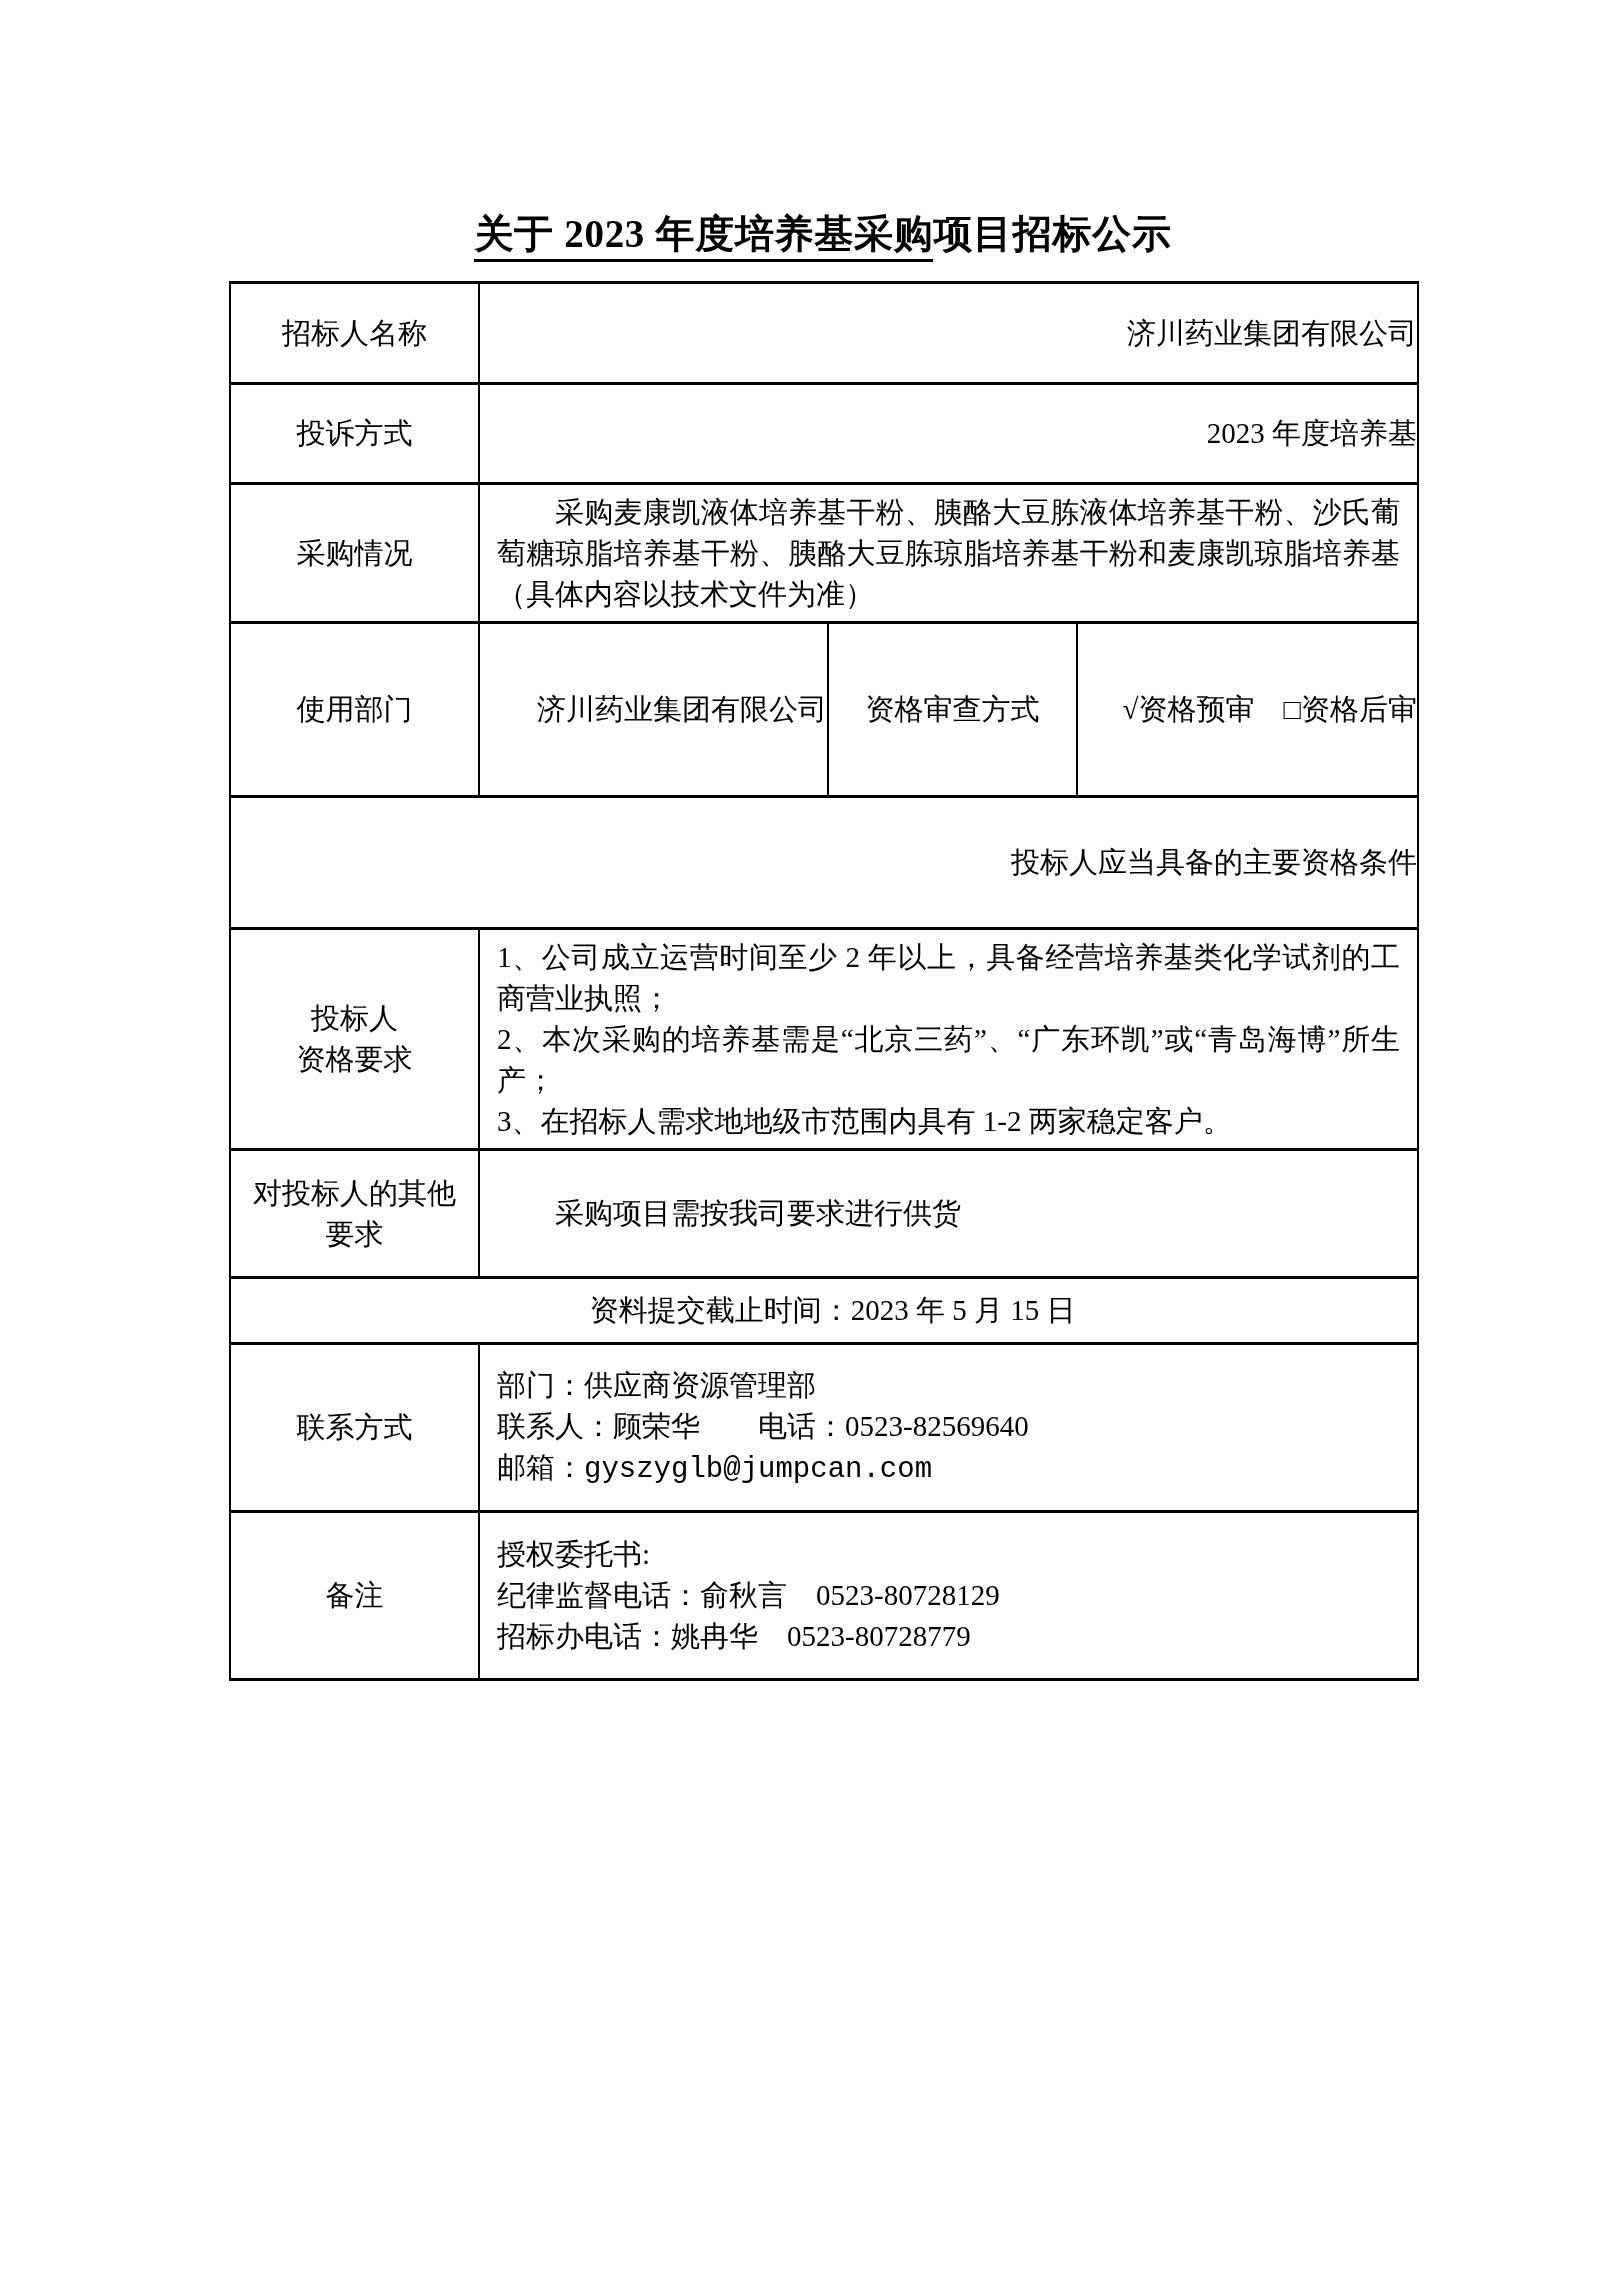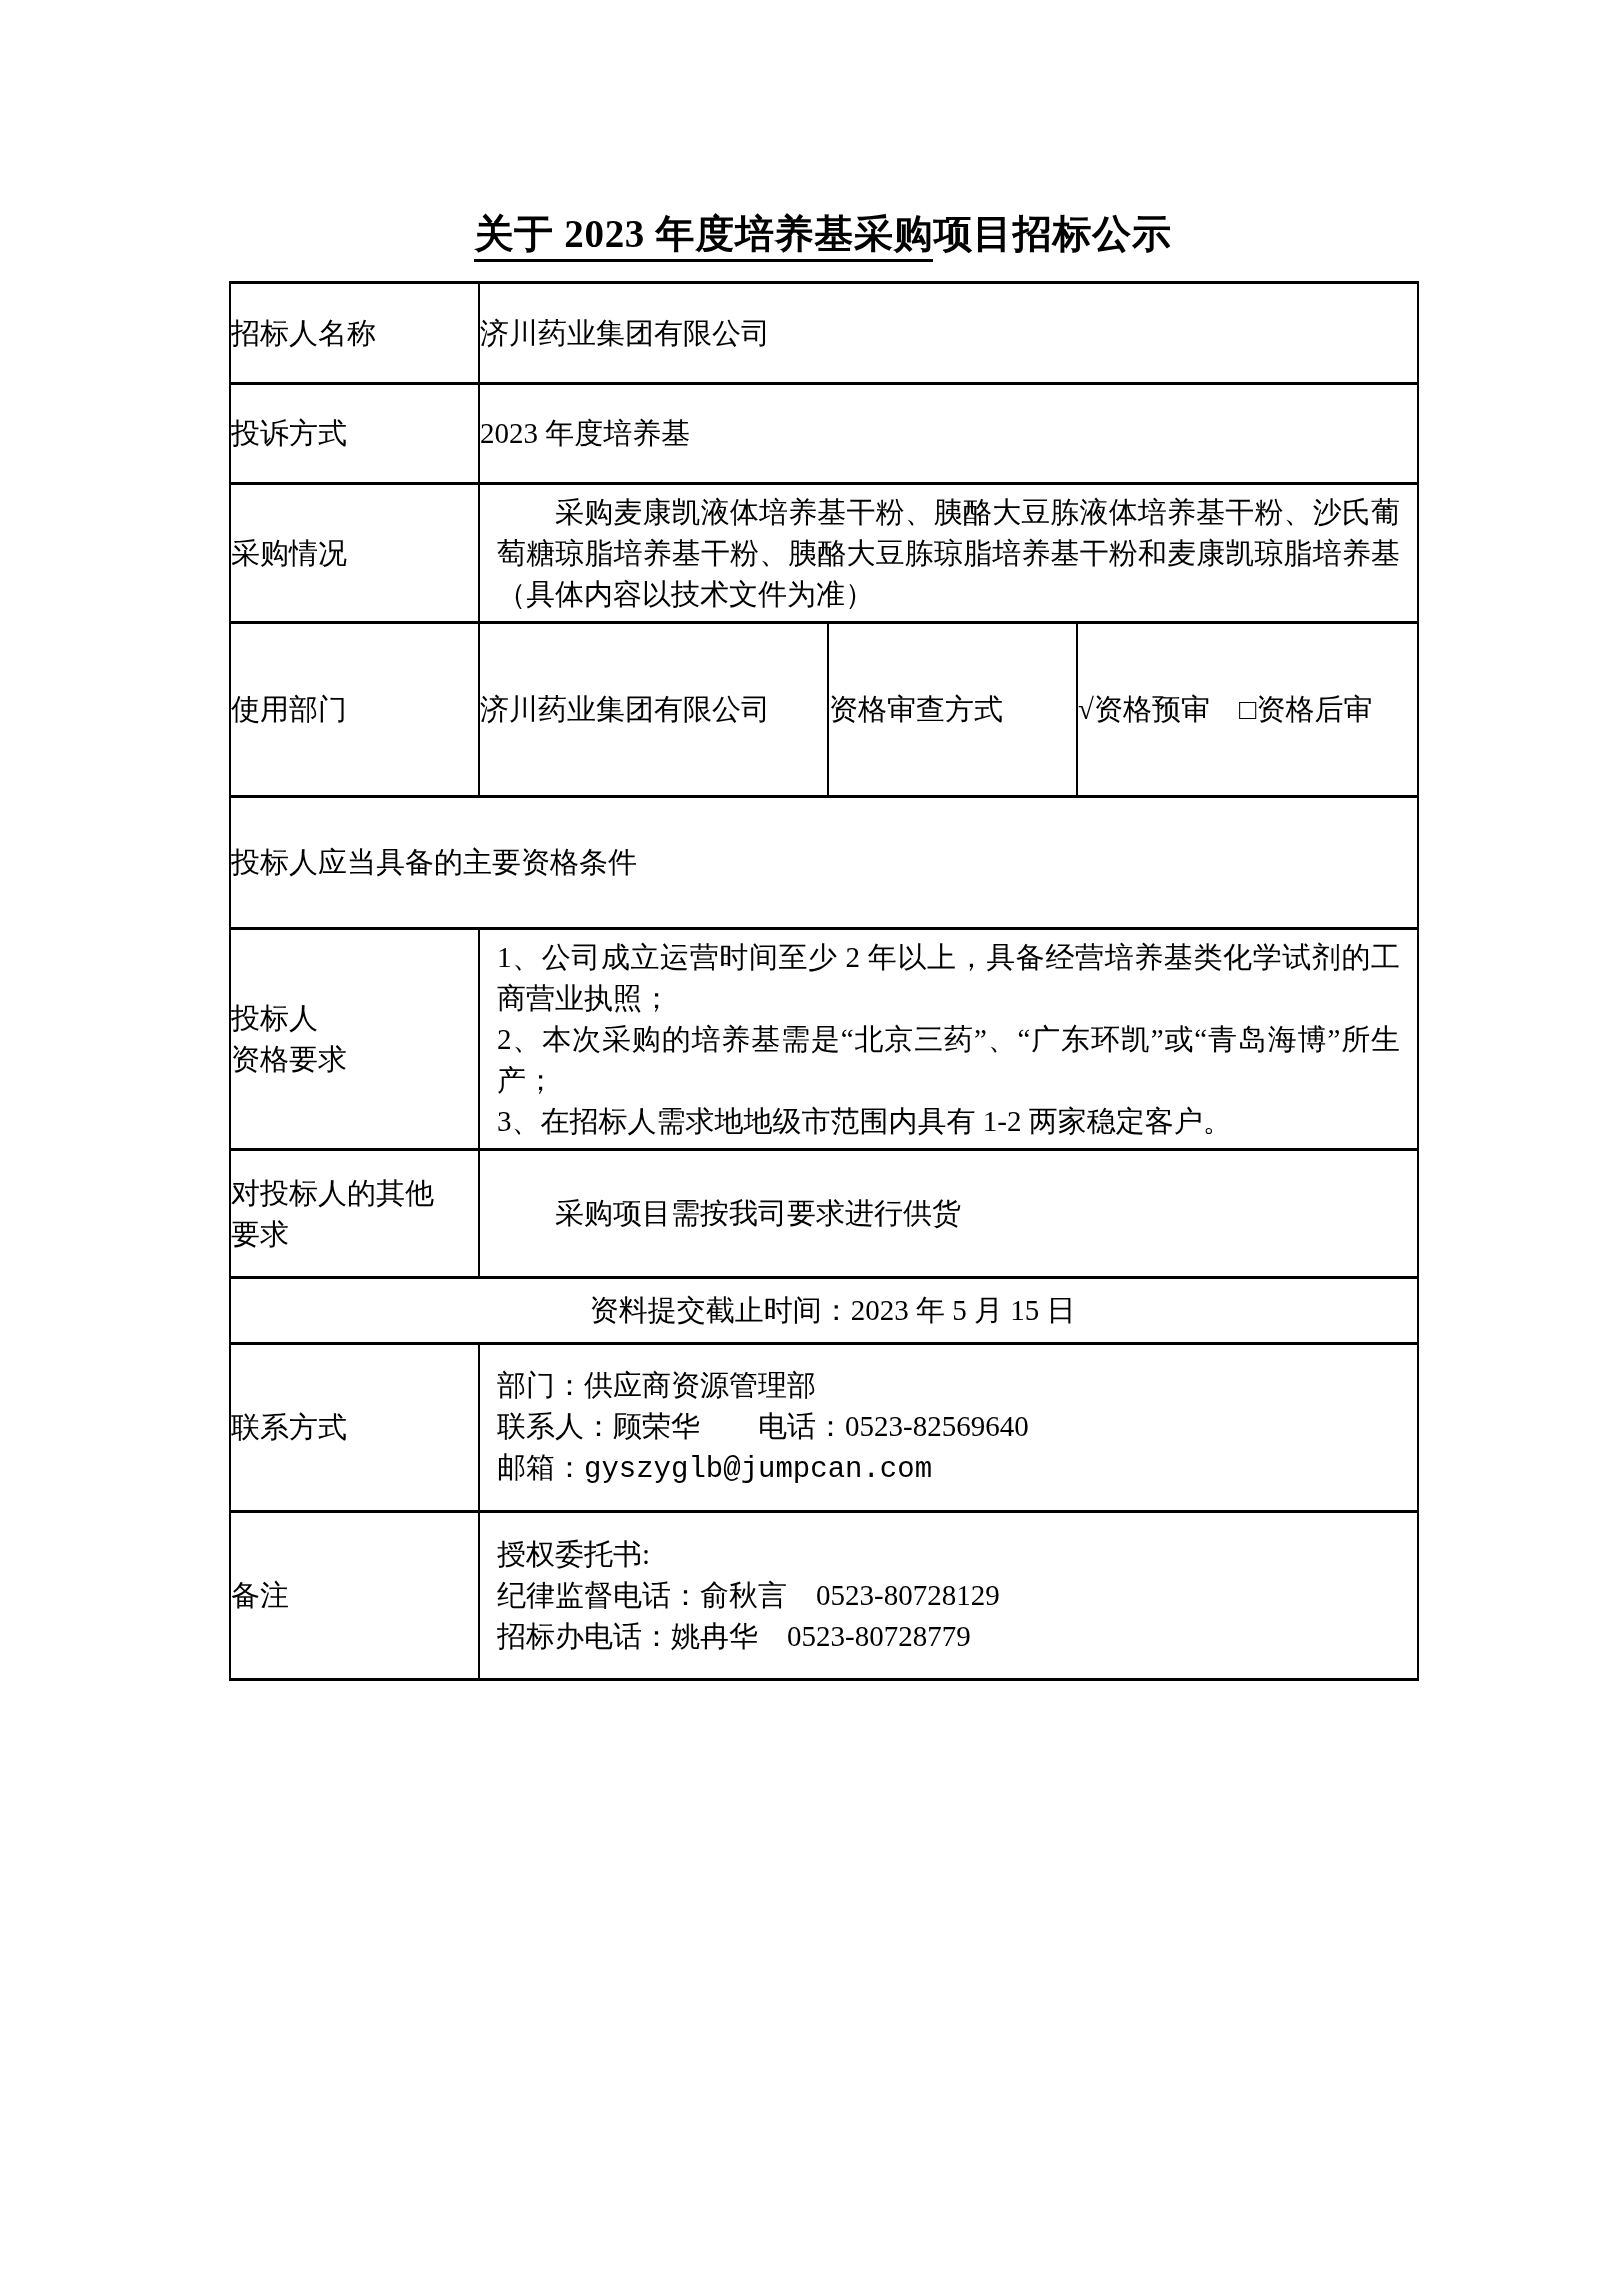--- a/index.html
+++ b/index.html
@@ -38,24 +38,24 @@
     line-height: 41px;
   }
   td {
     border: 2px solid #000;
     border-top-width: 3.3px;
     border-bottom-width: 3.3px;
     vertical-align: middle;
     overflow: hidden;
   }
   td.lab {
-    text-align: left;
+    text-align: center;
     white-space: pre-line;
   }
-  td.ctr { text-align: left; }
+  td.ctr { text-align: right; }
   td.txt { text-align: justify; padding: 6.5px 17px; }
   td.txt p.indent { text-indent: 2em; }
   td.txt p { text-align: justify; }
   .mono {
     font-family: "Liberation Mono", "DejaVu Sans Mono", monospace;
   }
   .leftpad { text-align: center; padding-left: 17px; }
 </style>
 </head>
 <body>

